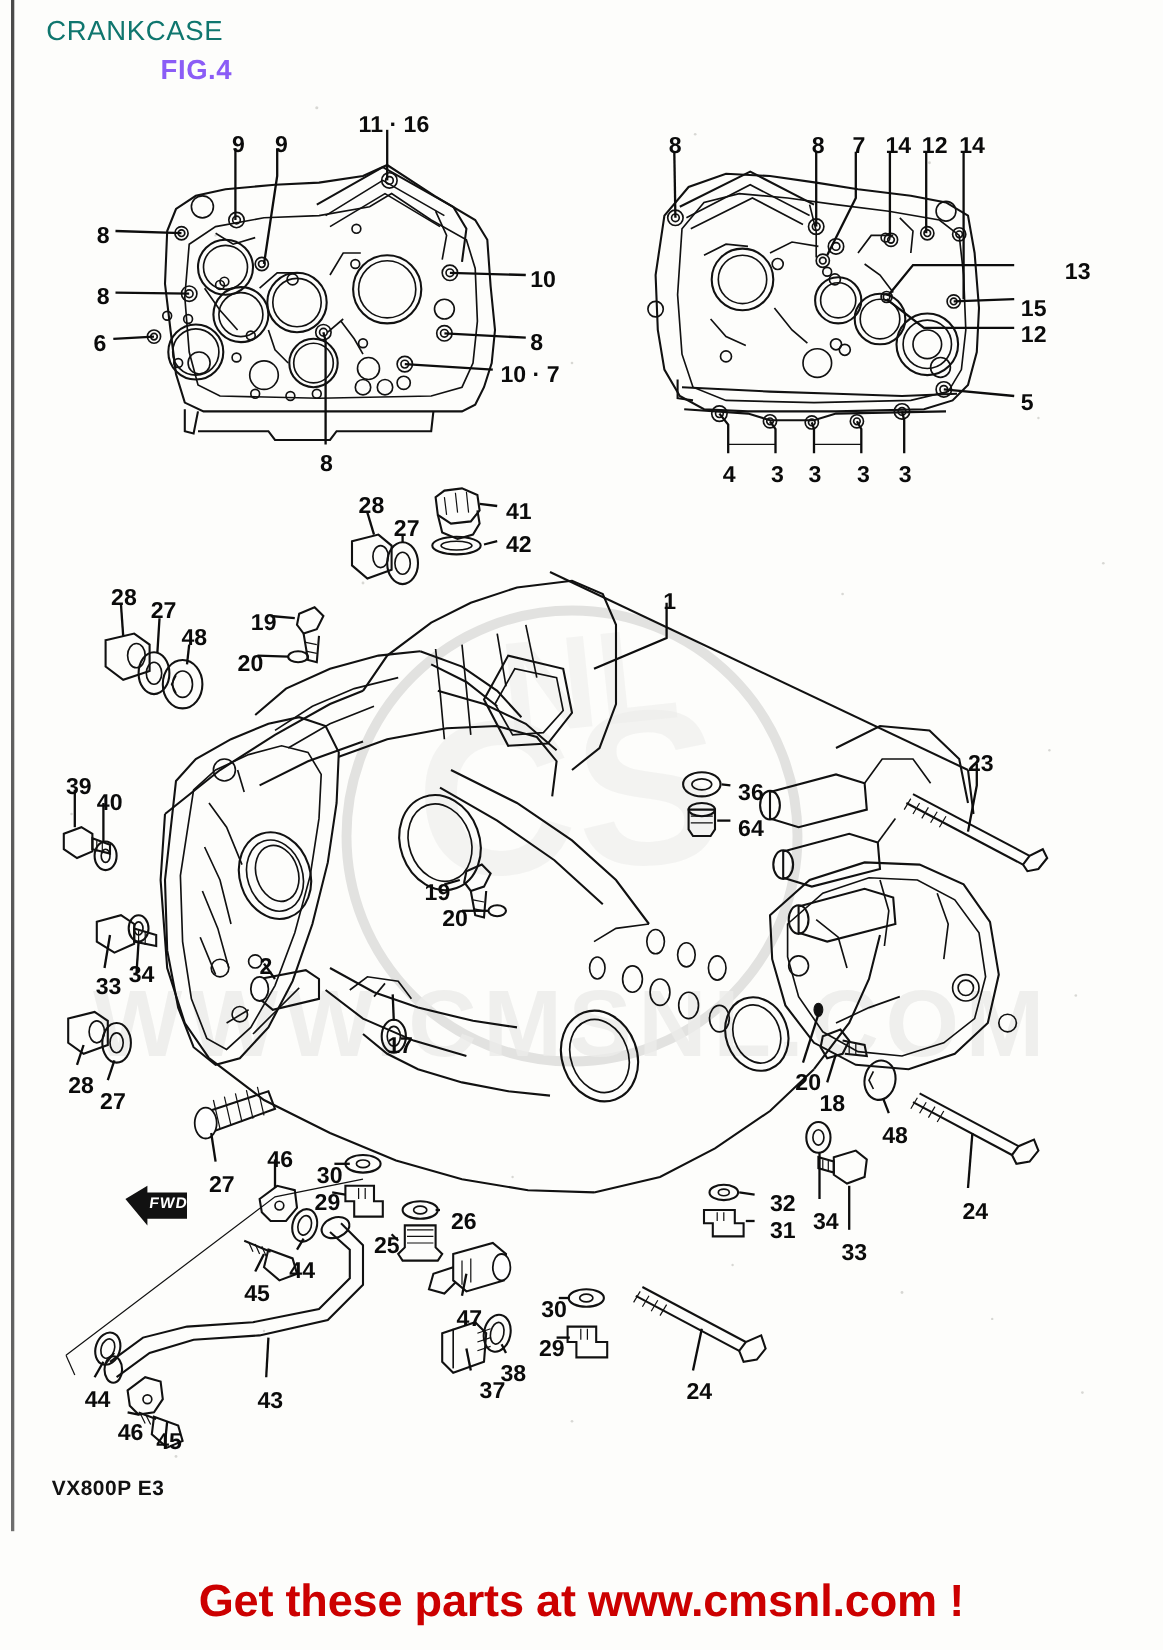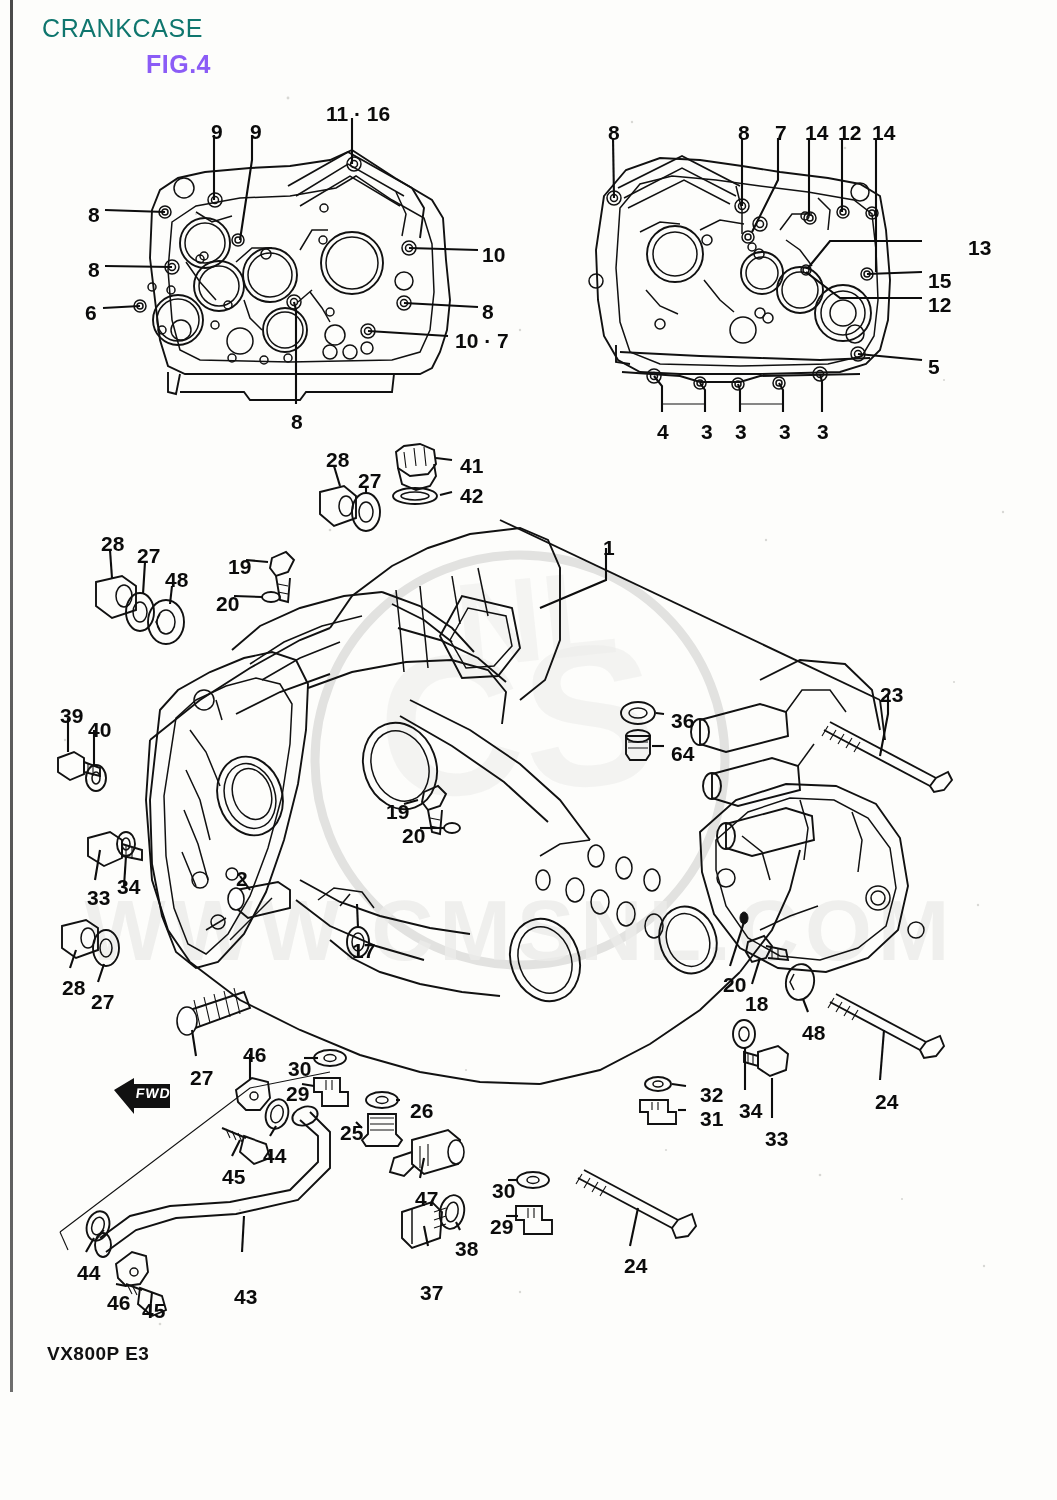--- a/index.html
+++ b/index.html
@@ -809,27 +809,28 @@
       <div class="lbl" style="left: 222px; top: 1166px;">45</div>
       <div class="lbl" style="left: 415px; top: 1188px;">47</div>
       <div class="lbl" style="left: 700px; top: 1084px;">32</div>
       <div class="lbl" style="left: 700px; top: 1108px;">31</div>
       <div class="lbl" style="left: 739px; top: 1100px;">34</div>
       <div class="lbl" style="left: 765px; top: 1128px;">33</div>
       <div class="lbl" style="left: 875px; top: 1091px;">24</div>
       <div class="lbl" style="left: 492px; top: 1180px;">30</div>
       <div class="lbl" style="left: 490px; top: 1216px;">29</div>
       <div class="lbl" style="left: 624px; top: 1255px;">24</div>
-      <div class="lbl" style="left: 420px; top: 1254px; margin-top: 28px;">37</div>
+      <div class="lbl" style="left: 436px; top: 1254px;">37</div>
       <div class="lbl" style="left: 455px; top: 1238px;">38</div>
-      <div class="lbl" style="left: 234px; top: 1263px; margin-top: 23px;">43</div>
+      <div class="lbl" style="left: 234px; top: 1263px;">43</div>
       <div class="lbl" style="left: 77px; top: 1262px;">44</div>
       <div class="lbl" style="left: 107px; top: 1292px;">46</div>
       <div class="lbl" style="left: 142px; top: 1300px;">45</div>
     </div>
 
   <div class="lbl" style="left:136px;top:1086px;
        color:#fff;font-size:14px;letter-spacing:1px;transform:skewX(-8deg);">FWD</div>
 
   <div class="model-code">VX800P E3</div>
 
+  <div class="footer-ad" style="color: rgb(204, 0, 0);">Get these parts at www.cmsnl.com !</div>
 
 </div>
 
 </body></html>

